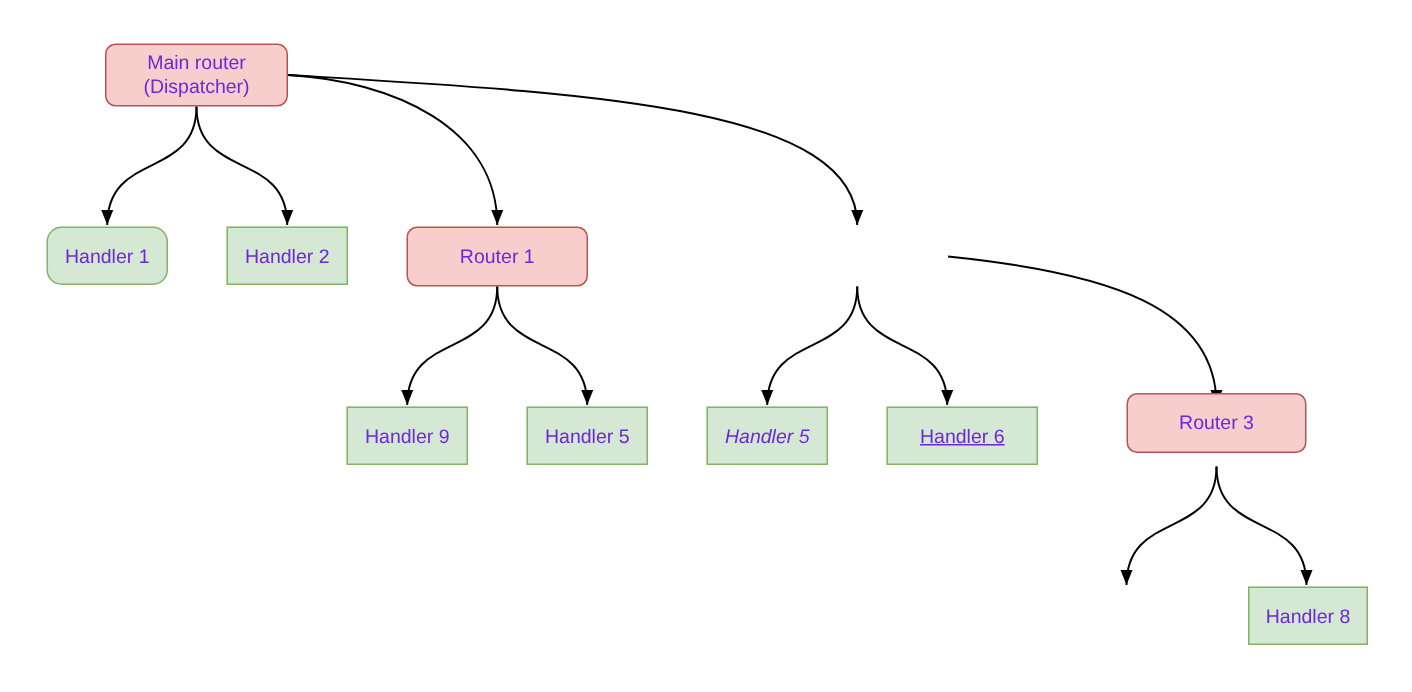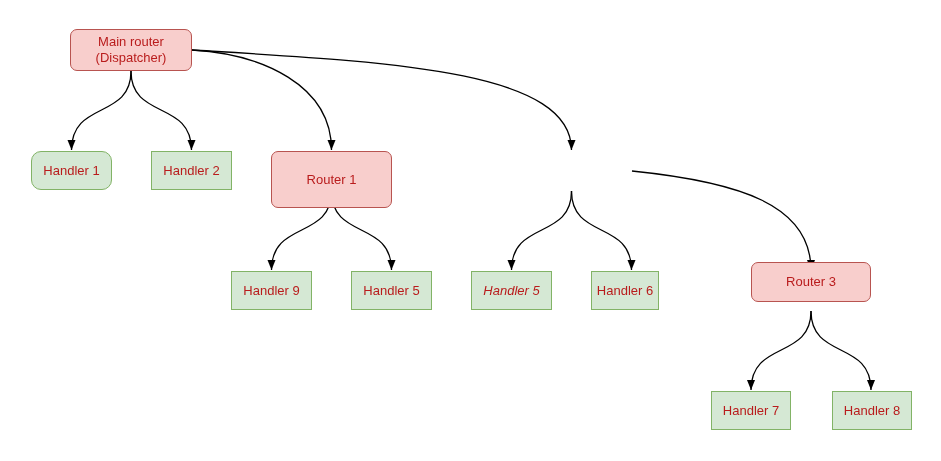--- a/index.html
+++ b/index.html
@@ -34,21 +34,21 @@
   }
   .arrow-head { fill: var(--edge-stroke); }
   .node {
     position: absolute;
     display: flex;
     align-items: center;
     justify-content: center;
     text-align: center;
     font-size: 13px;
     line-height: 16px;
-    color: #b91c1c;
+    color: #6d28d9;
   }
   .node .label { white-space: pre-line; }
   .node.router {
     background: var(--router-fill);
     border: 1.4px solid var(--router-border);
     border-radius: 7px;
   }
   .node.handler {
     background: var(--handler-fill);
     border: 1.4px solid var(--handler-border);
@@ -84,46 +84,43 @@
   </div>
 
   <div class="node handler" style="left:31px; top:151px; width:81px; height:39px;border-radius:10px;">
     <span class="label">Handler 1</span>
   </div>
 
   <div class="node handler" style="left:151px; top:151px; width:81px; height:39px;text-align:right;">
     <span class="label">Handler 2</span>
   </div>
 
-  <div class="node router" style="left:271px; top:151px; width:121px; height:57px;">
+  <div class="node router" style="left:271px; top:151px; width:121px; height:40px;">
     <span class="label">Router 1</span>
   </div>
 
 
   <div class="node handler" style="left:231px; top:271px; width:81px; height:39px;">
     <span class="label">Handler 9</span>
   </div>
 
   <div class="node handler" style="left:351px; top:271px; width:81px; height:39px;">
     <span class="label">Handler 5</span>
   </div>
 
   <div class="node handler" style="left:471px; top:271px; width:81px; height:39px;font-style:italic;">
     <span class="label">Handler 5</span>
   </div>
 
-  <div class="node handler" style="left:591px; top:271px; width:68px; height:39px;">
+  <div class="node handler" style="left:591px; top:271px; width:101px; height:39px;text-decoration:underline;">
     <span class="label">Handler 6</span>
   </div>
 
   <div class="node router" style="left:751px; top:262px; width:120px; height:40px;">
     <span class="label">Router 3</span>
   </div>
 
-  <div class="node handler" style="left:711px; top:391px; width:80px; height:39px;">
-    <span class="label">Handler 7</span>
-  </div>
 
   <div class="node handler" style="left:832px; top:391px; width:80px; height:39px;justify-content:center;">
     <span class="label">Handler 8</span>
   </div>
 
 </div>
 
 </body></html>

